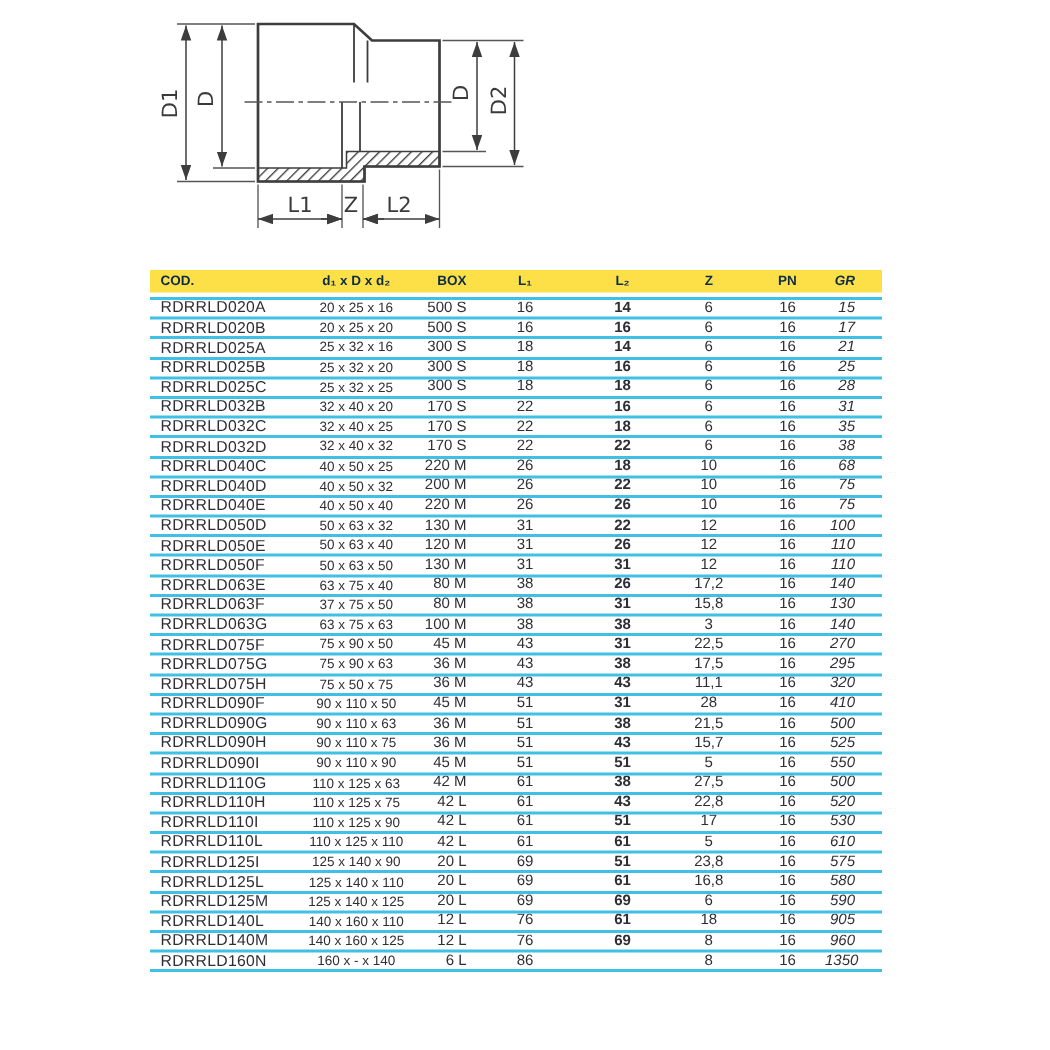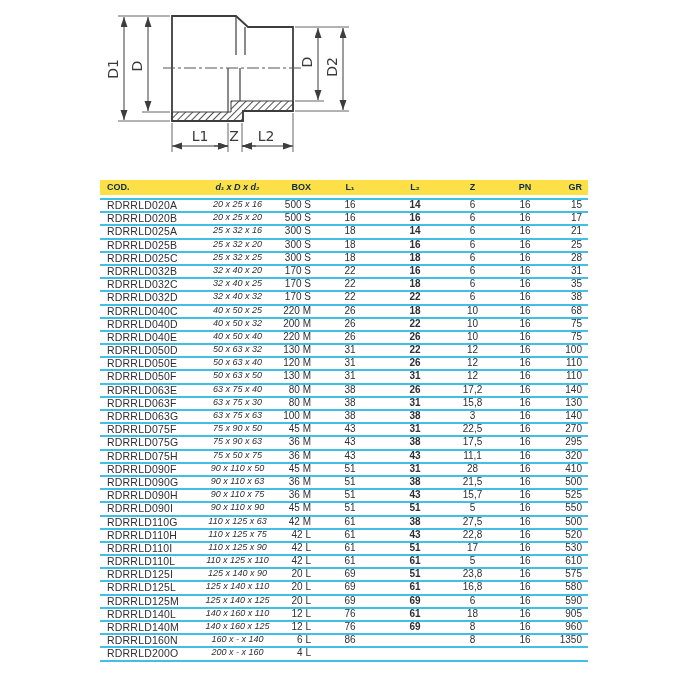--- a/index.html
+++ b/index.html
@@ -8,30 +8,30 @@
     font-family:"Liberation Sans", sans-serif;color:#2e2e36;overflow:hidden;
   }
   
   #drawing{position:absolute;left:0;top:0;}
   .dim-label{font-family:"DejaVu Sans", sans-serif;font-size:14px;fill:#3a3a3a;}
   
   #spec-table{position:absolute;left:100px;top:180px;width:488px;}
   .thead{display:flex;height:15px;background:#fde047;align-items:center;}
   .thead .cell{font-size:9px;font-weight:bold;color:#0a2c49;}
   .tbody{margin-top:3px;border-top:2px solid #3fc0e4;}
-  .tr{display:flex;box-sizing:border-box;height:13.2px;border-bottom:2px solid #3fc0e4;align-items:flex-start;}
+  .tr{display:flex;box-sizing:border-box;height:13.2px;border-bottom:2px solid #3fc0e4;align-items:center;}
   .cell{box-sizing:border-box;overflow:hidden;white-space:nowrap;line-height:1;}
   .c0{width:95px;text-align:left;padding-left:7px;}
-  .c1{width:85px;text-align:center;font-style:italic;}
+  .c1{width:85px;text-align:center;}
   .c2{width:35px;text-align:right;padding-right:4px;}
   .c3{width:70px;text-align:center;}
   .c4{width:60px;text-align:center;font-weight:bold;}
   .c5{width:55px;text-align:center;}
   .c6{width:50px;text-align:center;}
-  .c7{width:38px;text-align:right;padding-right:6px;}
+  .c7{width:38px;text-align:right;padding-right:18px;font-style:italic;}
   .tr .c0{font-size:10.5px;letter-spacing:.2px;color:#2e2e36;}
   .tr .c1{font-size:9px;color:#3a3a42;}
   .tr .cell{font-size:10px;color:#2e2e36;}
   .tr .c0{font-size:10.5px;}
   .tr .c1{font-size:9px;}
 </style>
 </head>
 <body>
 
 <svg id="drawing" width="700" height="175" viewBox="0 0 700 175" xmlns="http://www.w3.org/2000/svg">
@@ -263,21 +263,21 @@
     <div class="cell c2">80 M</div>
     <div class="cell c3">38</div>
     <div class="cell c4">26</div>
     <div class="cell c5">17,2</div>
     <div class="cell c6">16</div>
     <div class="cell c7">140</div>
   </div>
 
   <div class="tr">
     <div class="cell c0">RDRRLD063F</div>
-    <div class="cell c1">63 x 75 x 30</div>
+    <div class="cell c1">37 x 75 x 50</div>
     <div class="cell c2">80 M</div>
     <div class="cell c3">38</div>
     <div class="cell c4">31</div>
     <div class="cell c5">15,8</div>
     <div class="cell c6">16</div>
     <div class="cell c7">130</div>
   </div>
 
   <div class="tr">
     <div class="cell c0">RDRRLD063G</div>
@@ -470,24 +470,14 @@
     <div class="cell c0">RDRRLD160N</div>
     <div class="cell c1">160 x - x 140</div>
     <div class="cell c2">6 L</div>
     <div class="cell c3">86</div>
     <div class="cell c4"></div>
     <div class="cell c5">8</div>
     <div class="cell c6">16</div>
     <div class="cell c7">1350</div>
   </div>
 
-  <div class="tr">
-    <div class="cell c0">RDRRLD200O</div>
-    <div class="cell c1">200 x - x 160</div>
-    <div class="cell c2">4 L</div>
-    <div class="cell c3"></div>
-    <div class="cell c4"></div>
-    <div class="cell c5"></div>
-    <div class="cell c6"></div>
-    <div class="cell c7"></div>
-  </div>
 </div>
 </div>
 
 </body></html>

